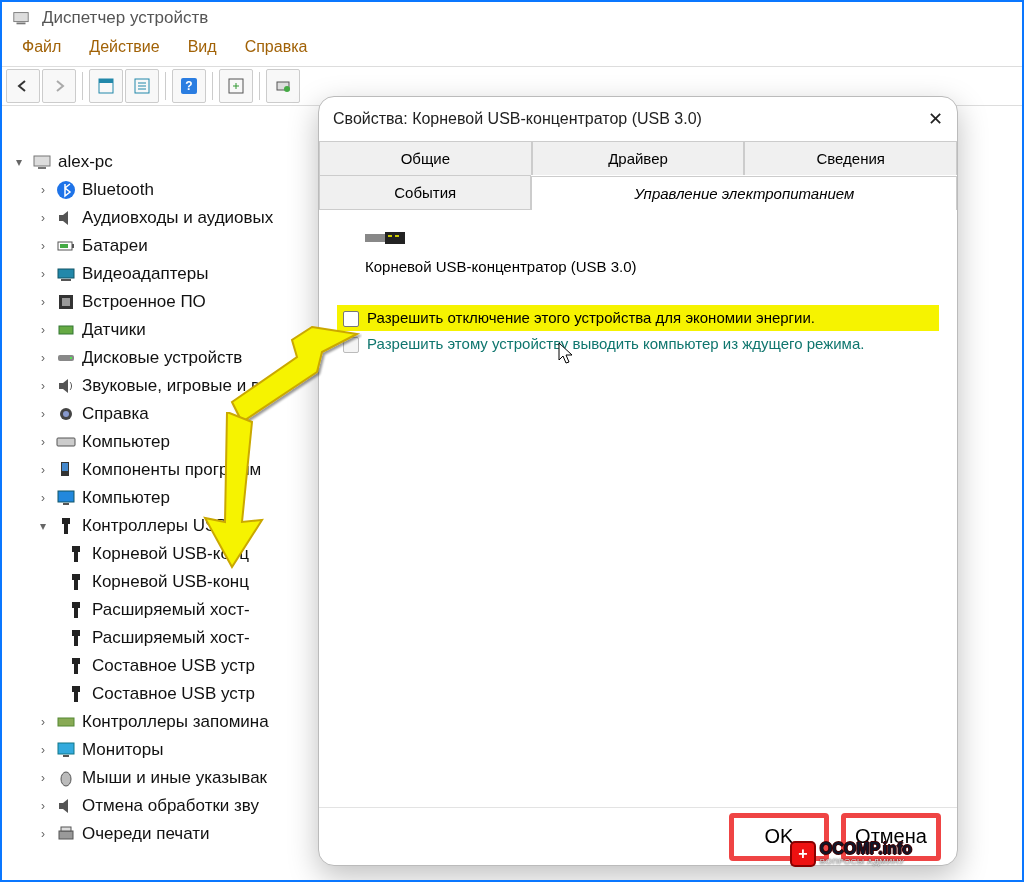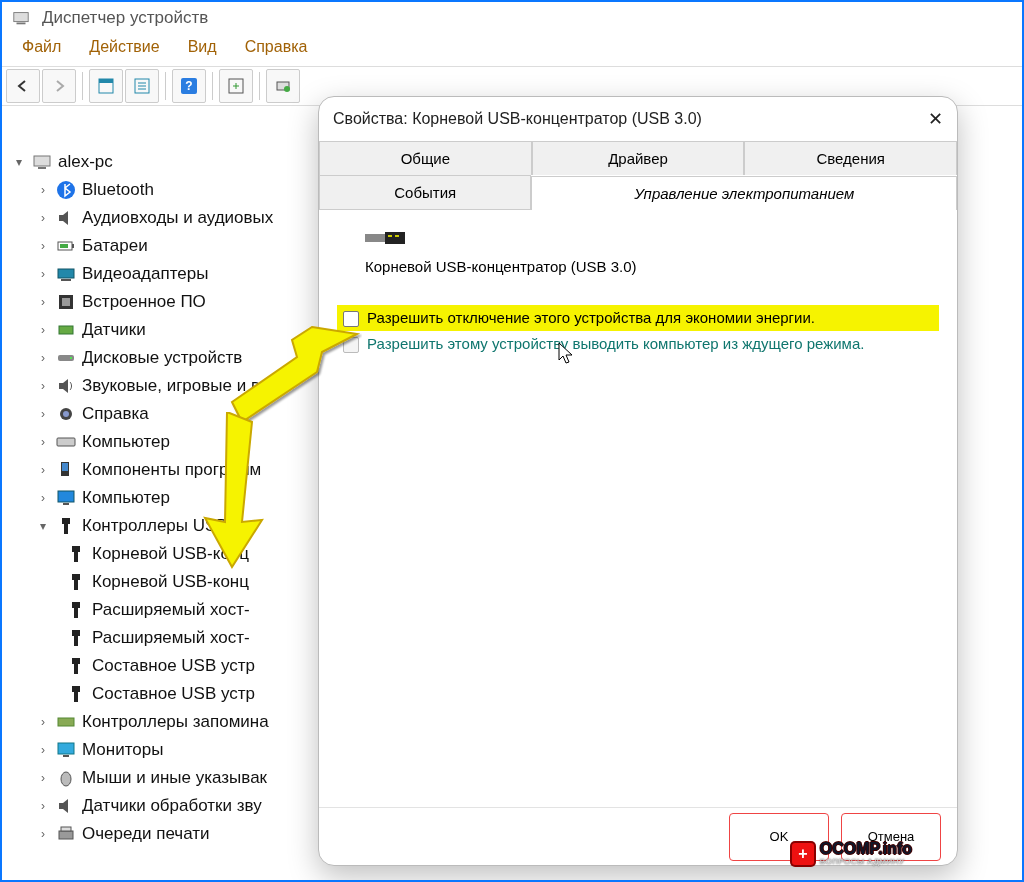--- a/index.html
+++ b/index.html
@@ -25,21 +25,21 @@
   .tab.active { background:#fff; position:relative; top:1px;font-style:italic; }
   .dbody { flex:1; padding:16px 18px 10px 18px; position:relative; }
   .devrow { display:flex; gap:10px; margin:2px 0 30px 28px; font-size:15px;flex-direction:column; }
   .usbicon { width:44px; height:20px; }
   .opt { display:flex; align-items:flex-start; gap:8px; font-size:15px; padding:4px 6px; }
   .opt.hl { background:#f6f300; }
   .opt .cb { width:16px; height:16px; border:1px solid #777; border-radius:2px; background:#fff; margin-top:2px; flex:0 0 16px; }
   .opt.disabled { color:#0f766e; }
   .opt.disabled .cb { border-color:#bbb; background:#f4f4f4; }
   .dfoot { height:58px; display:flex; justify-content:flex-end; align-items:center; gap:12px; padding:0 16px; border-top:1px solid #e3e3e3; }
-  .btn { min-width:100px; height:48px; border:1px solid #ef4444; border-radius:4px; background:#fff; font-size:13px; display:flex; align-items:center; justify-content:center; }
+  .btn { min-width:100px; height:48px; border:5px solid #ef4444; border-radius:4px; background:#fff; font-size:20px; display:flex; align-items:center; justify-content:center; }
   .arrow-svg { position:absolute; pointer-events:none; }
   .watermark { position:absolute; right:110px; bottom:14px; display:flex; align-items:center; gap:6px; }
   .wm-badge { width:22px; height:22px; background:#e11; border-radius:3px; display:flex; align-items:center; justify-content:center; color:#fff; font-weight:bold; box-shadow:0 0 0 2px #800; }
   .wm-text { font-weight:bold; color:#0f172a; text-shadow:-1px 0 #400,1px 0 #400,0 -1px #400,0 1px #400; font-size:16px; line-height:1; }
   .wm-sub { font-size:8px; color:#ddd; text-shadow:0 0 2px #000; letter-spacing:.5px; }
   .cursor { position:absolute; left:556px; top:340px; pointer-events:none; }
 </style>
 </head>
 <body>
 
@@ -282,21 +282,21 @@
         <svg class="ticon2" viewBox="0 0 20 20">
           <ellipse cx="10" cy="11" rx="5" ry="7" fill="#bbb" stroke="#555"></ellipse>
         </svg>
         <span>Мыши и иные указывак</span>
       </div>
     <div class="node" style="padding-left:28px">
         <span class="chev">›</span>
         <svg class="ticon2" viewBox="0 0 20 20">
           <path d="M3 7h4l5-4v14l-5-4H3z" fill="#555"></path>
         </svg>
-        <span>Датчики обработки зву</span>
+        <span>Отмена обработки зву</span>
       </div>
     <div class="node" style="padding-left:28px">
         <span class="chev">›</span>
         <svg class="ticon2" viewBox="0 0 20 20">
           <rect x="3" y="7" width="14" height="8" fill="#999" stroke="#555"></rect>
           <rect x="5" y="3" width="10" height="4" fill="#ddd" stroke="#555"></rect>
         </svg>
         <span>Очереди печати</span>
       </div>
   </div>

